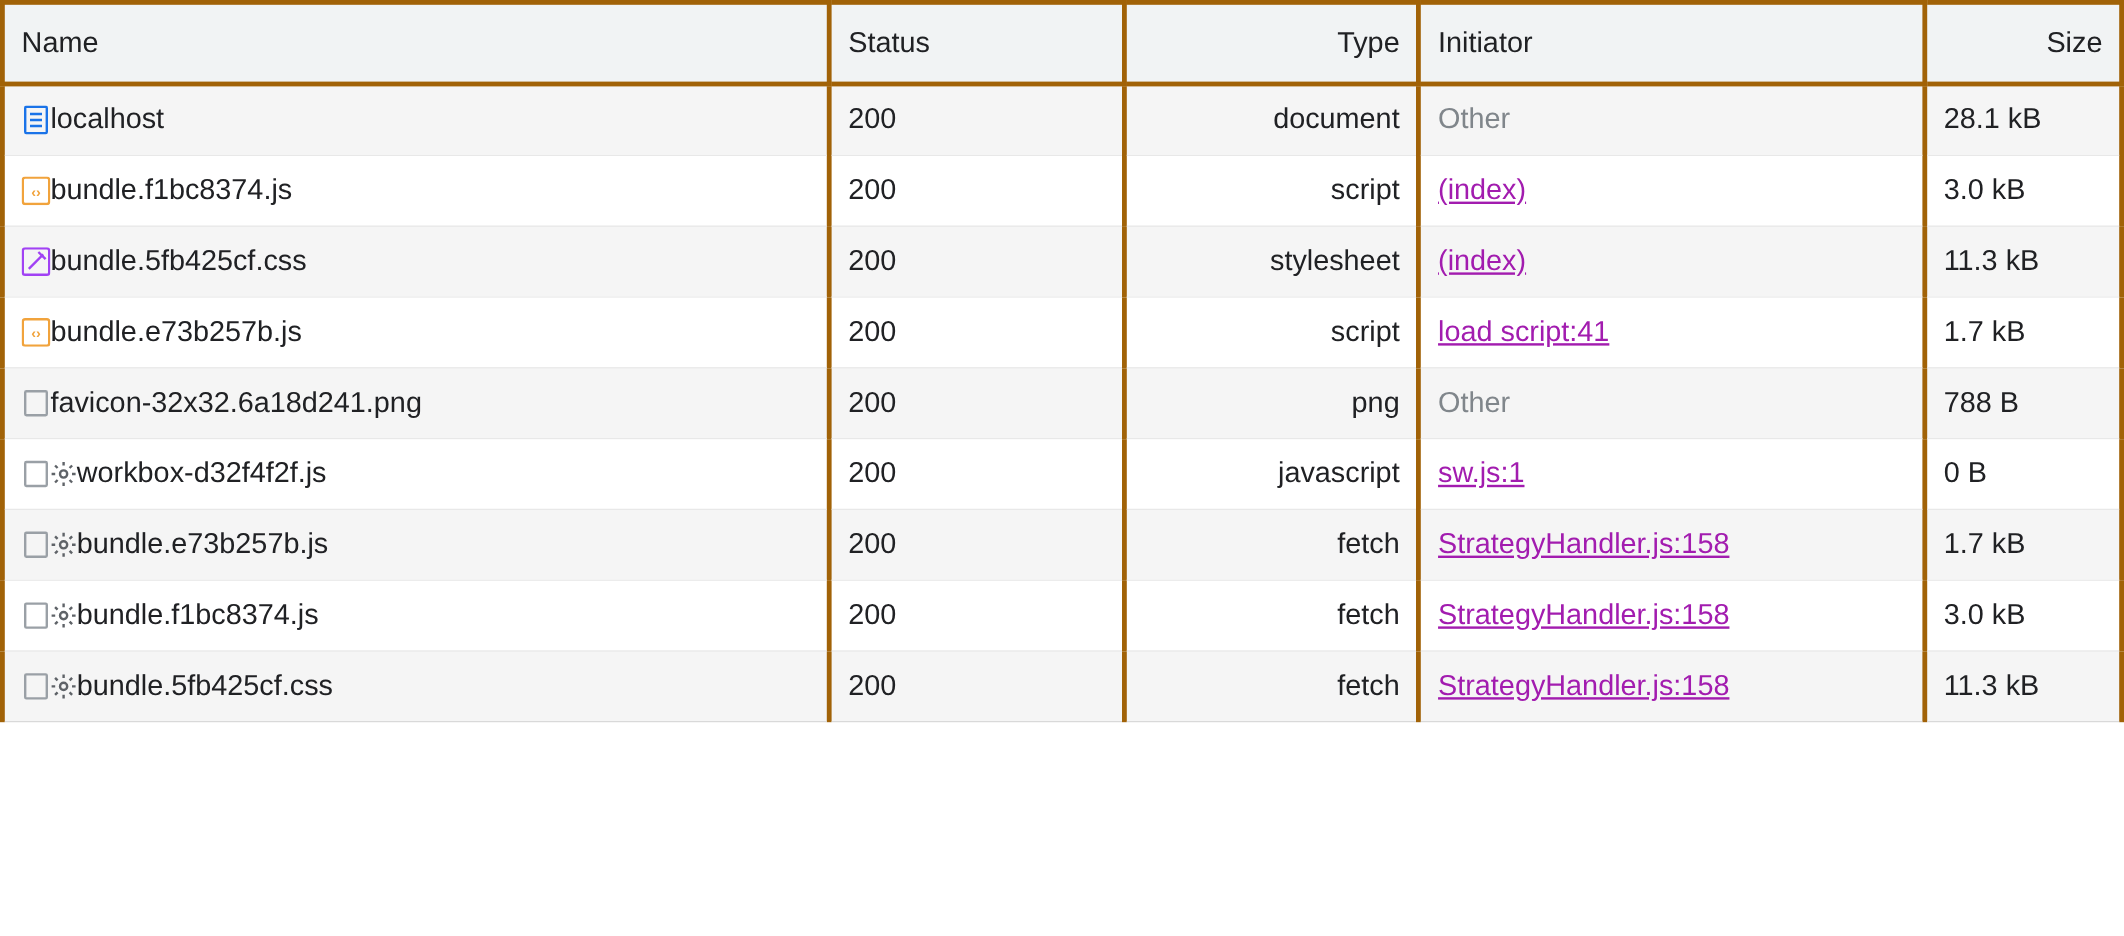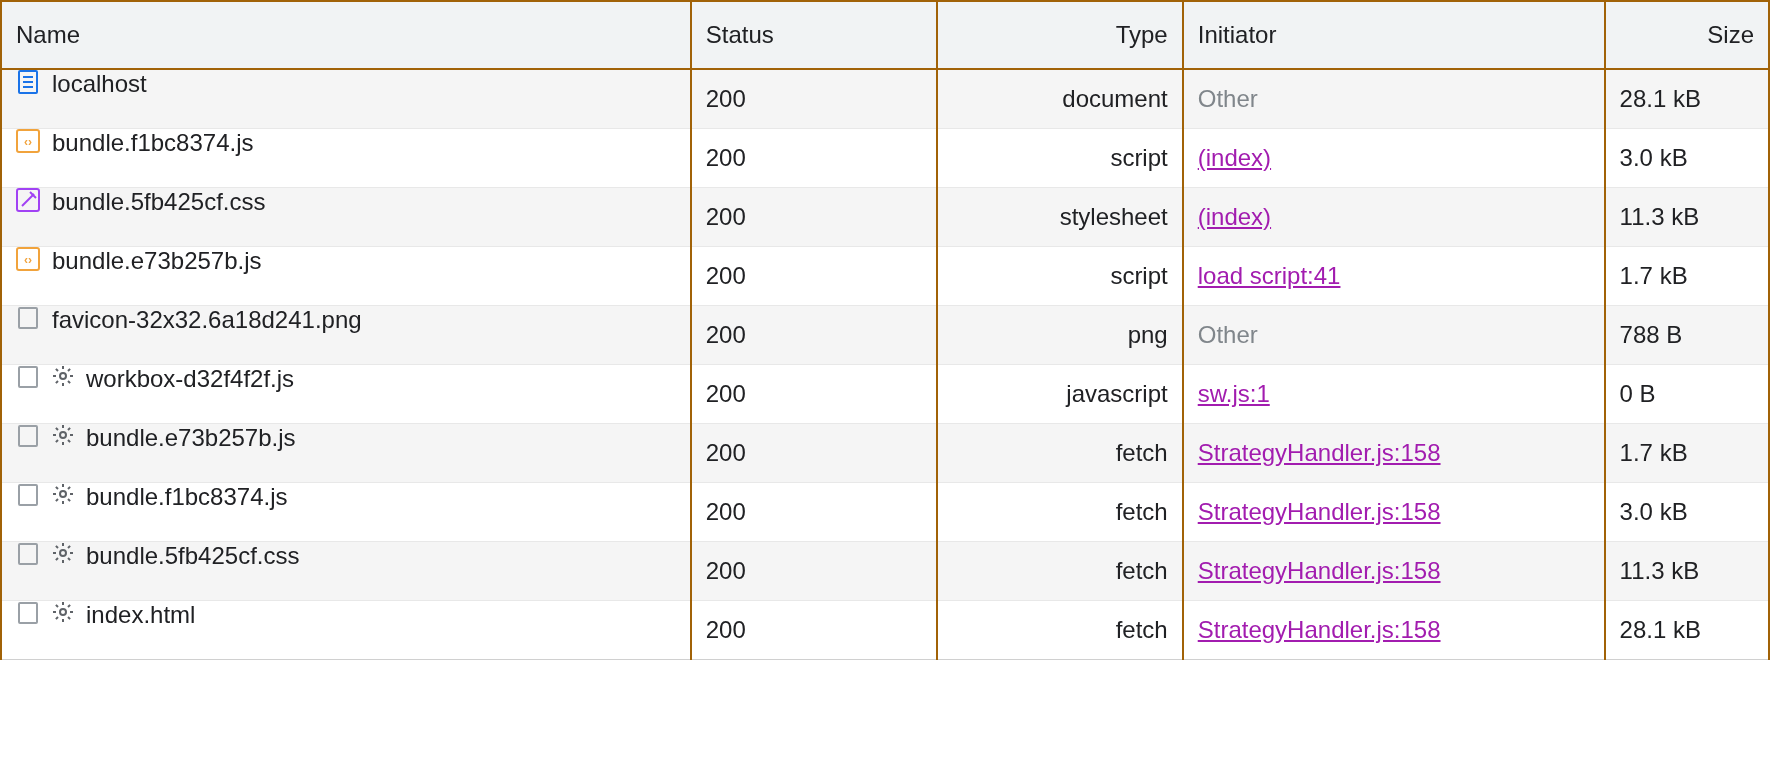--- a/index.html
+++ b/index.html
@@ -10,21 +10,21 @@
     background: #fff;
     width: 1770px;
   }
   .table {
     width: 100%;
     border: 1px solid #d0d0d0;
     border-collapse: collapse;
   }
   .thead { background: #f1f3f4; }
   .th, .td {
-    border: 2px solid #a16207;
+    border: 4px solid #a16207;
     padding: 0 14px;
     text-align: left;
     vertical-align: middle;
     height: 68px;
     white-space: nowrap;
   }
   .th {
     font-weight: 400;
     color: #202124;
     cursor: pointer;
@@ -34,21 +34,21 @@
   .col-type { width: 214px; text-align: right; }
   .col-initiator { width: 367px; }
   .col-size { width: 143px; text-align: right; }
   .td.col-size { text-align: left; }
   .tbody .row:nth-child(odd) { background: #f5f5f5; }
   .tbody .row:nth-child(even) { background: #ffffff; }
   .tbody .row .td { height: 59px; border-top: none; border-bottom: 1px solid #e8e8e8;}
   .tbody .row:last-child .td { border-bottom: 1px solid #d0d0d0; }
   .name-cell {
     display: flex;
-    gap: 12px;
+    align-items: center;
     height: 100%;
   }
   .icon {
     width: 24px;
     height: 24px;
     display: inline-flex;
     align-items: center;
     justify-content: center;
     flex-shrink: 0;
   }
@@ -238,41 +238,20 @@
               </svg>
             </span>
             <span>bundle.5fb425cf.css</span>
           </div>
         </td>
         <td class="td col-status">200</td>
         <td class="td col-type">fetch</td>
         <td class="td col-initiator"><span class="initiator-link">StrategyHandler.js:158</span></td>
         <td class="td col-size">11.3 kB</td>
       </tr>
-      <tr class="row">
-        <td class="td col-name">
-          <div class="name-cell">
-            <span class="icon">
-              <svg width="24" height="24" viewBox="0 0 24 24">
-                <use href="#icon-generic"></use>
-              </svg>
-            </span>
-            <span class="gear-icon">
-              <svg width="22" height="22" viewBox="0 0 22 22">
-                <use href="#icon-gear"></use>
-              </svg>
-            </span>
-            <span>index.html</span>
-          </div>
-        </td>
-        <td class="td col-status">200</td>
-        <td class="td col-type">fetch</td>
-        <td class="td col-initiator"><span class="initiator-link">StrategyHandler.js:158</span></td>
-        <td class="td col-size">28.1 kB</td>
-      </tr>
     </tbody>
 </table>
 
 <svg width="0" height="0" style="position:absolute">
   <defs>
     <g id="icon-document">
       <rect x="3" y="1" width="18" height="22" rx="1" fill="none" stroke="#1a73e8" stroke-width="2"></rect>
       <line x1="7" y1="7" x2="17" y2="7" stroke="#1a73e8" stroke-width="2"></line>
       <line x1="7" y1="12" x2="17" y2="12" stroke="#1a73e8" stroke-width="2"></line>
       <line x1="7" y1="17" x2="17" y2="17" stroke="#1a73e8" stroke-width="2"></line>

